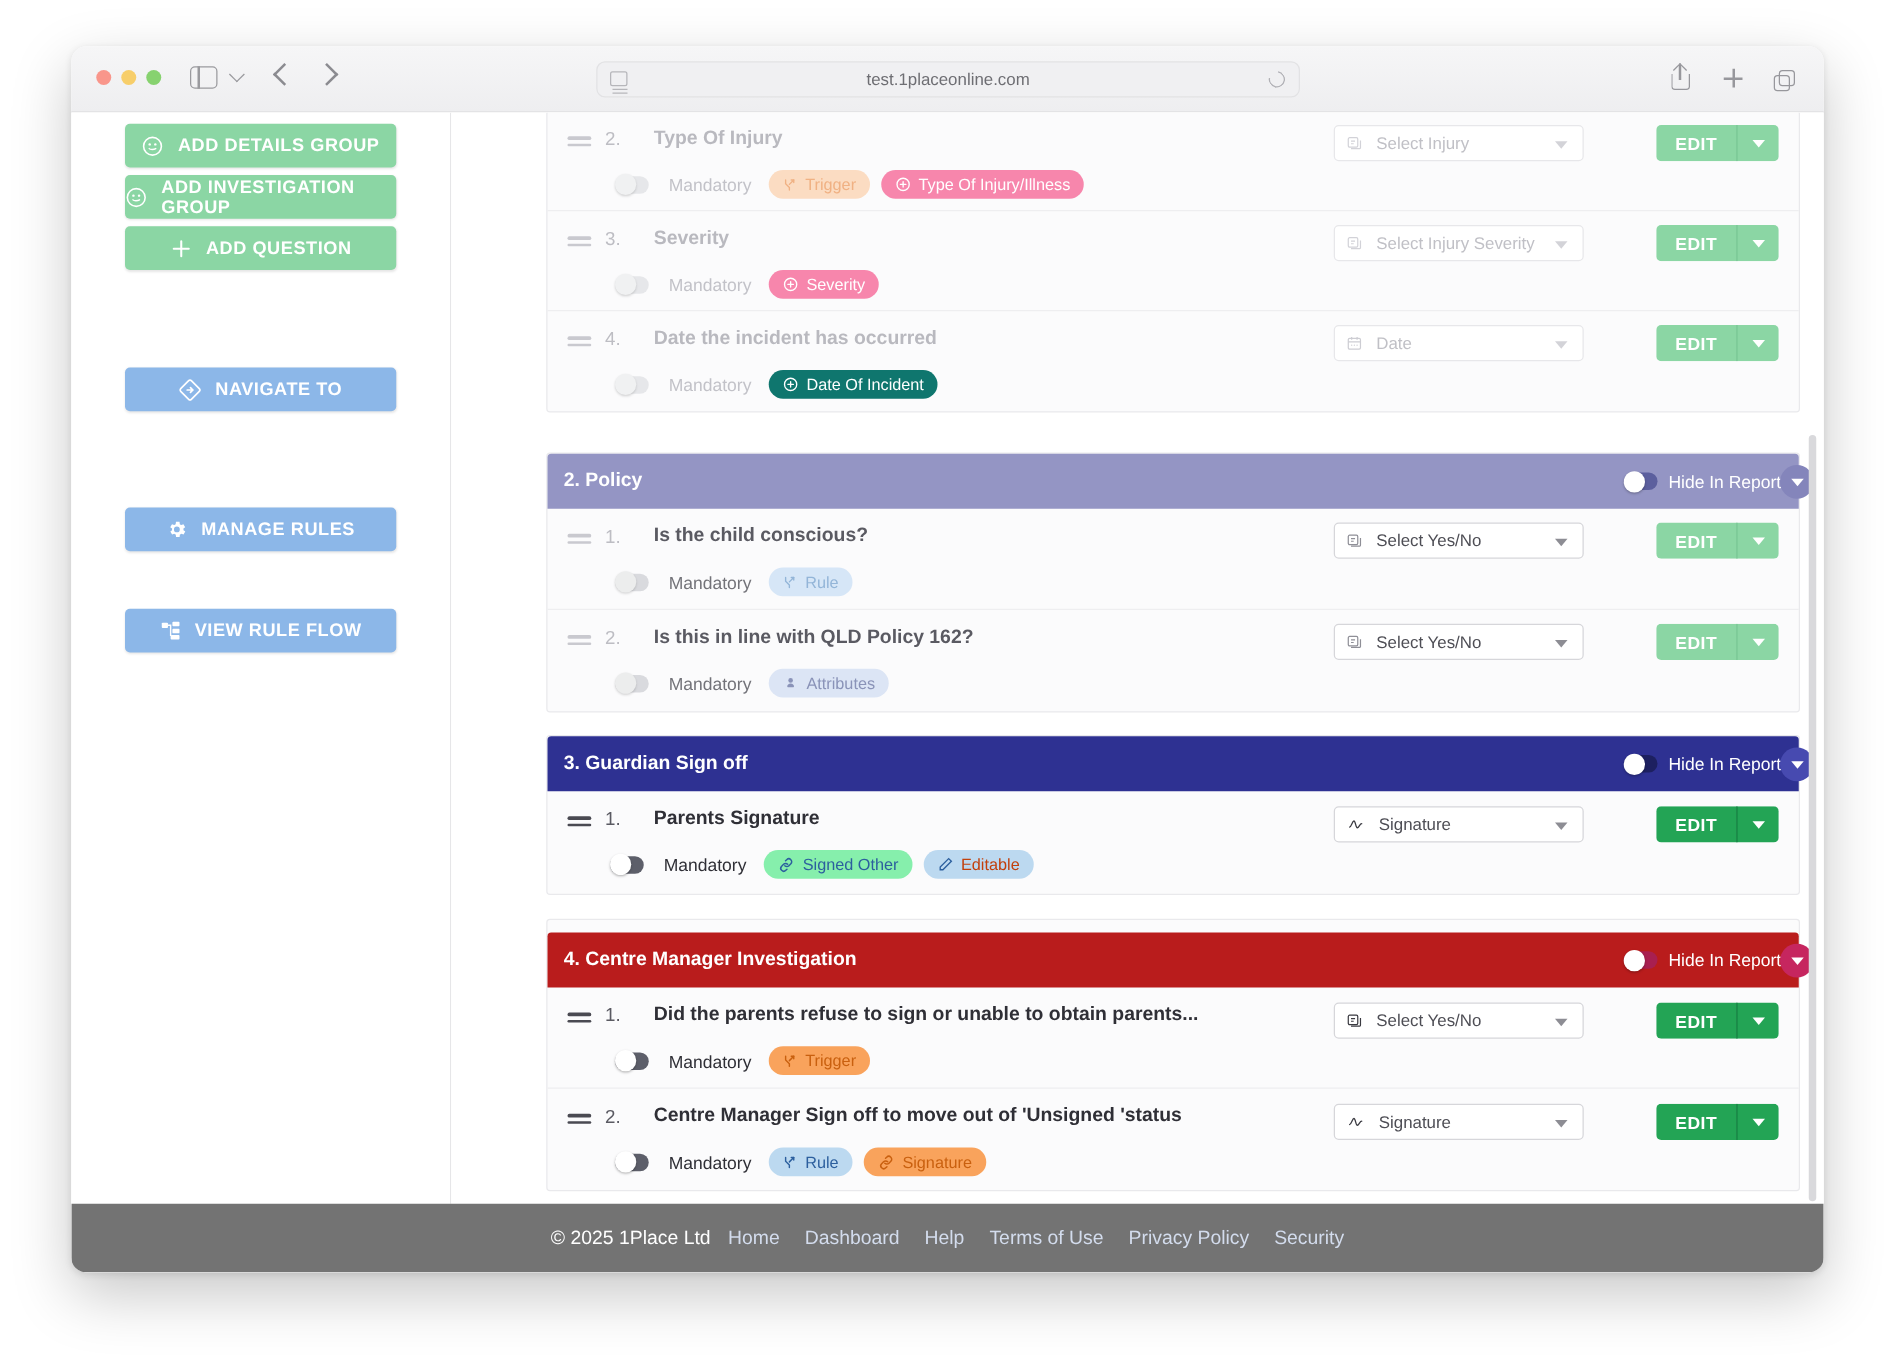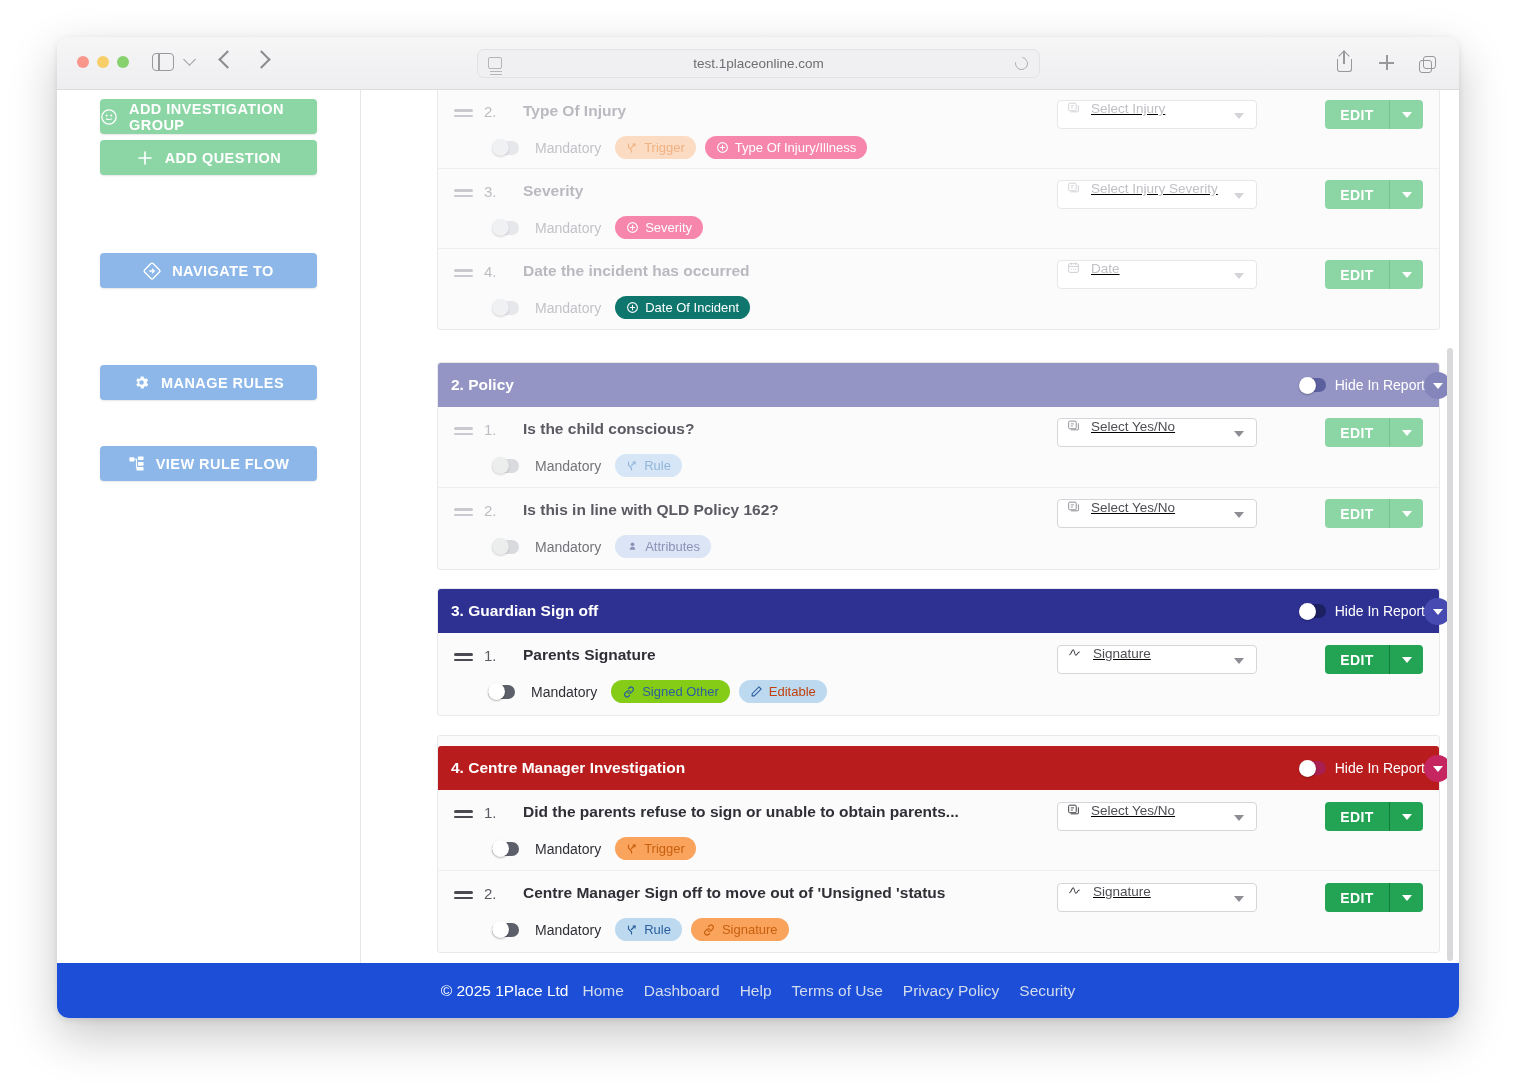--- a/index.html
+++ b/index.html
@@ -146,22 +146,22 @@
   .qrow.faded .qtext { color: #b9b9bf; }
   .qmeta { position: absolute; left: 54px; top: 47px; display: flex; align-items: center; gap: 9px; }
   .mlabel { font-size: 14px; color: #4f4f56; margin-left: 7px; margin-right: 5px; }
   .qrow.faded .mlabel { color: #c2c2c8; }
 
   .badge { display:inline-flex; align-items:center; height: 23px; padding: 0 11px;
            border-radius: 12px; font-size: 13px; white-space: nowrap; }
   .badge .bico { margin-right: 6px; display:flex; align-items:center; }
 
   
-  .qsel { position: absolute; right: 182px; top: 11px; width: 200px; height: 29px;
-          background: #fff; border: 1px solid #d6d6da; border-radius: 4px; display:flex; align-items:flex-start;text-decoration:underline; }
+  .qsel { position: absolute; right: 172px; top: 11px; width: 200px; height: 29px;
+          background: #fff; border: 1px solid #d6d6da; border-radius: 4px; display:flex; align-items:center; }
   .qsel .sico { margin-left: 9px; display:flex; }
   .qsel .stext { margin-left: 11px; font-size: 13.5px; color: #4e4e55; }
   .qsel .scar { position:absolute; right: 12px; top: 12px; width:0;height:0;
      border-left:5px solid transparent;border-right:5px solid transparent;border-top:6px solid #8d8d94; }
   .qrow.faded .qsel { border-color:#e7e7ea; }
   .qrow.faded .qsel .stext { color: #c0c0c6; }
   .qrow.faded .qsel .scar { border-top-color:#d3d3d8; }
 
   
   .editwrap { position: absolute; right: 16px; top: 11px; display:flex; height: 29px;
@@ -171,21 +171,21 @@
   .editcar { width: 34px; display:flex; align-items:center; justify-content:center; }
   .editcar i { width:0;height:0;border-left:5px solid transparent;border-right:5px solid transparent;border-top:6px solid #fff; }
   .editwrap.strong .editbtn { background:#23a455; }
   .editwrap.strong .editcar { background:#23a455; border-left:1px solid #0f7c3c; }
   .editwrap.soft .editbtn { background:#8bd6a4; }
   .editwrap.soft .editcar { background:#8bd6a4; border-left:1px solid #74c390; }
 
   
   .footer {
     position: absolute; left: 0; right: 0; bottom: 0; height: 55px;
-    background: #1d4ed8; display:flex; align-items:center; justify-content:center;
+    background: #737373; display:flex; align-items:center; justify-content:center;
     gap: 0px; color:#ffffff; font-size: 15.5px;
   }
   .footer .copy { font-weight: 400; color:#ffffff; margin-right: 14px; }
   .footer a { color: #d3dced; text-decoration: none; margin-right: 20px; }
   .footer a:last-child { margin-right: 0; }
   .sbar-outer { position:absolute; right: 6px; top: 258px; width: 6px; height: 613px; border-radius:3px; background:#d9d9dc; }
 </style>
 </head>
 <body>
 
@@ -224,20 +224,31 @@
       <div class="tb-icon">
         <div class="tabs-b2"></div>
           <div class="tabs-b1"></div>
       </div>
     </div>
   </div>
 
   <div class="page">
 
     <div class="leftcol">
+      <div class="btn green">
+        <span class="ico">
+          <svg width="18" height="18" viewBox="0 0 24 24">
+              <circle cx="12" cy="12" r="9.5" fill="none" stroke="#fff" stroke-width="1.7"></circle>
+              <circle cx="9" cy="10" r="1.3" fill="#fff"></circle>
+              <circle cx="15" cy="10" r="1.3" fill="#fff"></circle>
+              <path d="M8.5 14.5c1 1.2 5 1.2 7 0" fill="none" stroke="#fff" stroke-width="1.5" stroke-linecap="round"></path>
+            </svg>
+        </span>
+        <span>ADD DETAILS GROUP</span>
+      </div>
 
       <div class="btn green">
         <span class="ico">
           <svg width="18" height="18" viewBox="0 0 24 24">
               <circle cx="12" cy="12" r="9.5" fill="none" stroke="#fff" stroke-width="1.7"></circle>
               <circle cx="9" cy="10" r="1.3" fill="#fff"></circle>
               <circle cx="15" cy="10" r="1.3" fill="#fff"></circle>
               <path d="M8.5 14.5c1 1.2 5 1.2 7 0" fill="none" stroke="#fff" stroke-width="1.5" stroke-linecap="round"></path>
             </svg>
         </span>
@@ -547,21 +558,21 @@
                 <span style="background:#4a4a52;"></span>
                 <span style="background:#4a4a52;"></span>
               </div>
             <div class="qnum" style="color:#5a5a62;">1.</div>
             <div class="qtext" style="color:#2f2f36;">Parents Signature</div>
             <div class="qmeta" style="left:50px;">
               <span class="tgl" style="background:#5d5f6a;">
                   <i></i>
                 </span>
               <span class="mlabel" style="color:#2f2f36;">Mandatory</span>
-              <span class="badge" style="background:#84cc16;color:#2c5f9e;">
+              <span class="badge" style="background:#86efac;color:#2c5f9e;">
                 <span class="bico">
                     <svg width="14" height="14" viewBox="0 0 24 24" fill="none" stroke="#2c5f9e" stroke-width="2" stroke-linecap="round">
                       <path d="M10 13a4 4 0 0 0 5.7 0l2.6-2.6a4 4 0 0 0-5.7-5.7L11 6.3"></path>
                       <path d="M14 11a4 4 0 0 0-5.7 0L5.7 13.6a4 4 0 0 0 5.7 5.7L13 17.7"></path>
                     </svg>
                   </span>
                 <span>Signed Other</span>
               </span>
               <span class="badge" style="background:#bcd9f0;color:#c2410c;">
                 <span class="bico">

